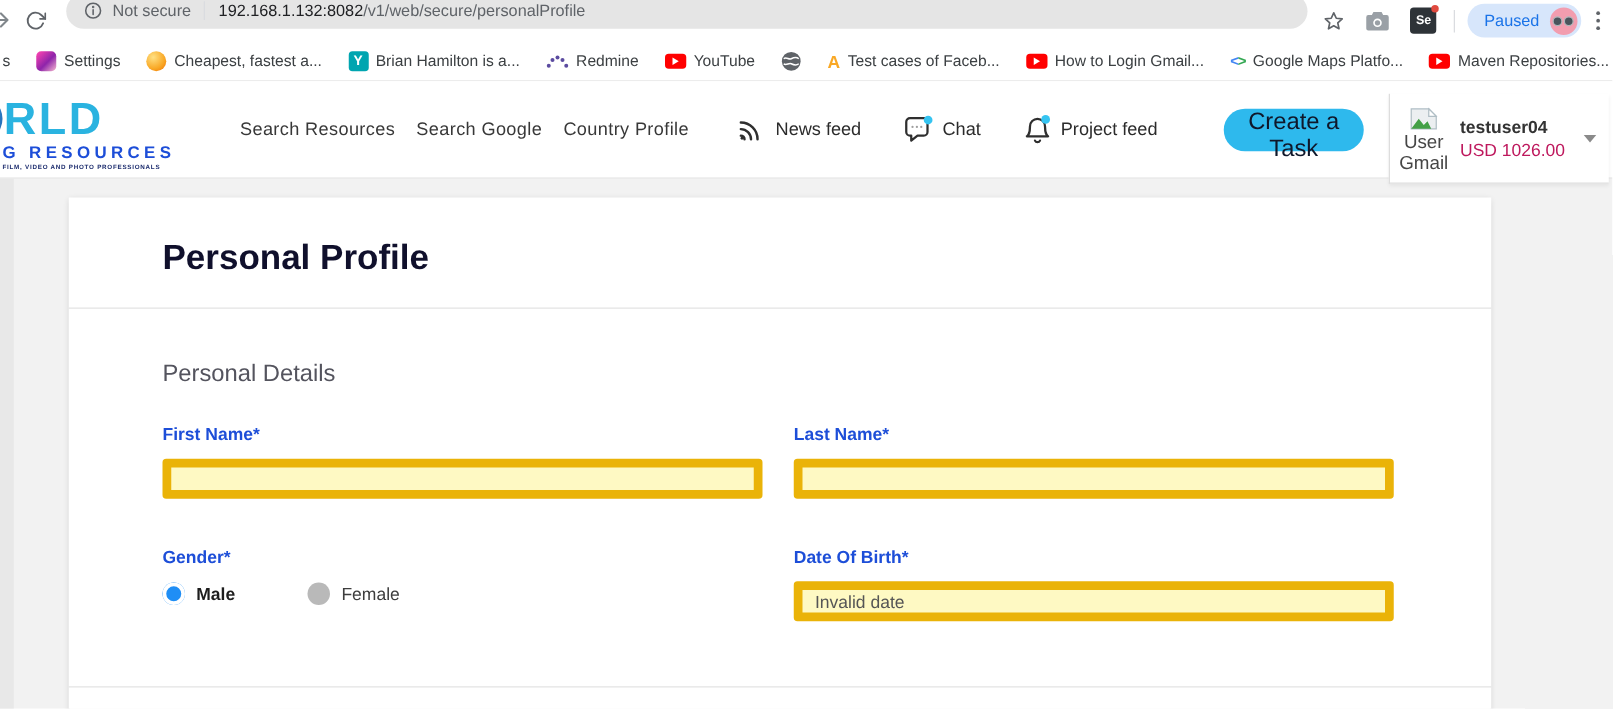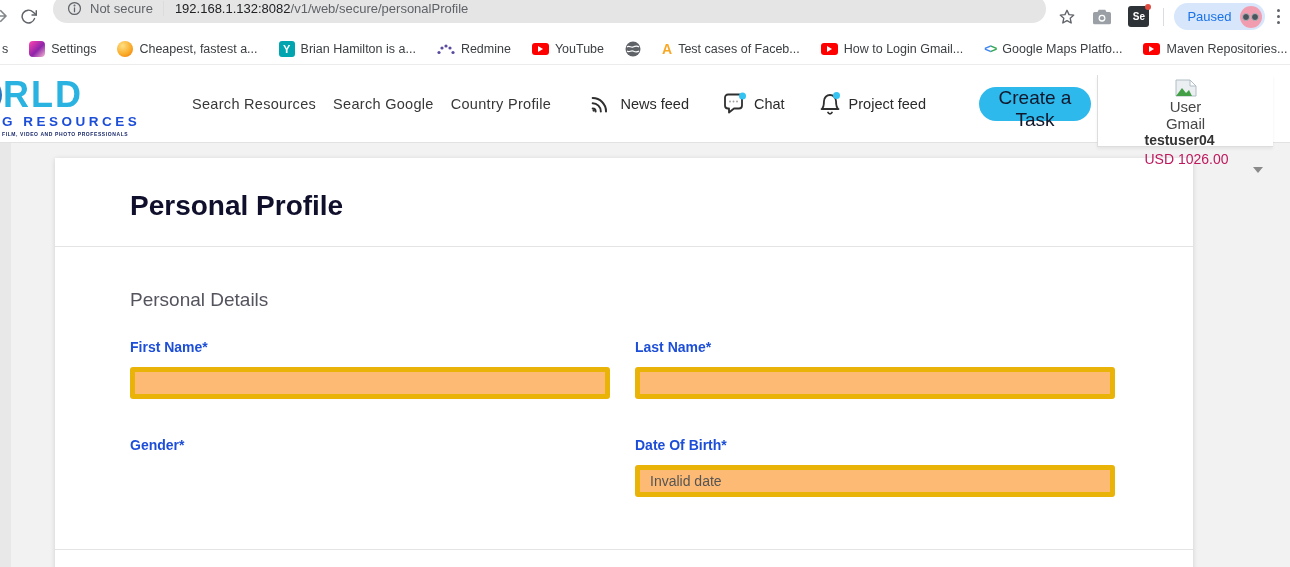--- a/index.html
+++ b/index.html
@@ -62,45 +62,45 @@
   .logo-word { color:#2ab3e0; font-size:36px; font-weight:800; letter-spacing:2px; margin-left:1px; }
   .logo-line2 { font-size:13.5px; letter-spacing:3.5px; color:#1d4ed8; font-weight:600; margin:-2px 0 0 38px; }
   .logo-tag { font-size:5px; letter-spacing:0.6px; color:#1a2a6c; font-weight:bold; margin:2px 0 0 38px; }
   .nav { display:flex; gap:17px; margin-left:192px; font-size:14.5px; color:#383838; letter-spacing:0.3px; }
   .nav a { cursor:pointer; }
   .hdr-right { margin-left:auto; margin-right:199px; display:flex; align-items:center; gap:33px; }
   .action { display:flex; align-items:center; gap:7px; font-size:14.5px; color:#2b2b2b; cursor:pointer; }
   .action .ic { position:relative; display:flex; }
   .create-btn { margin-left:20px; width:112px; height:34px; border:none; border-radius:17px;
     background:#2eb9ed; color:#0f172a; font-size:19px; font-family:inherit; cursor:pointer; }
-  .user-box { position:absolute; top:10px; right:17px; width:176px; height:72px; background:#fff;
+  .user-box { position:absolute; top:10px; right:3px; width:176px; height:72px; background:#fff;
     border-left:1px solid #ddd; border-bottom:1px solid #ddd; z-index:5; display:flex; align-items:center;
-    box-shadow:0 2px 3px rgba(0,0,0,0.06); cursor:pointer;flex-direction:column; }
+    box-shadow:0 2px 3px rgba(0,0,0,0.06); cursor:pointer; }
   .ua-col { width:54px; text-align:center; font-size:15px; color:#464646; line-height:17px; padding-top:4px; }
   .ua-col svg { display:block; margin:0 auto 1px auto; }
   .user-meta { margin-left:2px; }
   .user-name { font-size:14px; font-weight:bold; color:#333; }
   .user-balance { font-size:14px; color:#be185d; margin-top:3px; }
   .user-caret { margin-left:auto; margin-right:10px; width:0; height:0;
     border-left:5px solid transparent; border-right:5px solid transparent; border-top:6px solid #8a8a8a; }
 
   
   .page { position:absolute; top:143px; left:0; right:0; bottom:0; background:#f2f2f2; }
   .page::before { content:""; position:absolute; left:0; top:0; bottom:0; width:11px; background:#e8e8e8; }
   .card { position:absolute; left:55px; top:15px; width:1138px; height:520px; background:#fff;
     box-shadow:0 1px 5px rgba(0,0,0,0.14); padding:0 78px 0 75px; }
   .card h1 { padding-top:32px; font-size:28px; font-weight:800; color:#10102c; }
   .card-divider { border:none; border-top:1px solid #e4e4e4; margin:24px -78px 0 -75px; }
   .section-title { margin-top:42px; font-size:19px; font-weight:400; color:#54545e; }
   .form-row { display:flex; gap:25px; margin-top:28px; }
   .form-row.second { margin-top:38px; }
   .field { width:481px; }
   .field label { display:block; font-size:14px; font-weight:bold; color:#1d4ed8; margin-bottom:12px; }
-  .field input[type=text] { width:100%; height:32px; border:5px solid #eab308; border-radius:3px;
-    padding:0 10px; font-size:14px; color:#555; font-family:inherit; background:#fdba74; }
+  .field input[type=text] { width:100%; height:32px; border:7px solid #eab308; border-radius:3px;
+    padding:0 10px; font-size:14px; color:#555; font-family:inherit; background:#fef9c3; }
   .radio-row { display:flex; align-items:center; gap:58px; margin-top:13px; }
   .radio-opt { display:flex; align-items:center; gap:9px; cursor:pointer; font-size:14px; }
   .radio { width:18px; height:18px; border-radius:50%; }
   .radio.checked { background:#1f8ef5; box-shadow:inset 0 0 0 3px #fff; }
   .radio.unchecked { background:#b9b9b9; }
   .opt-label-selected { color:#1d1d1d; font-weight:bold; }
   .opt-label { color:#3d3d3d; }
   .bottom-divider { border:none; border-top:1px solid #e4e4e4; margin:52px -78px 0 -75px; }
 </style>
 </head>
@@ -318,20 +318,30 @@
       </div>
       <div class="field">
         <label>Last Name*</label>
         <input type="text" value="" style="">
       </div>
     </div>
 
     <div class="form-row second">
       <div class="field">
         <label>Gender*</label>
+        <div class="radio-row">
+          <div class="radio-opt">
+            <span class="radio checked"></span>
+            <span class="opt-label-selected">Male</span>
+          </div>
+          <div class="radio-opt">
+            <span class="radio unchecked"></span>
+            <span class="opt-label">Female</span>
+          </div>
+        </div>
       </div>
       <div class="field">
         <label>Date Of Birth*</label>
         <input type="text" value="Invalid date" style="">
       </div>
     </div>
 
     <hr class="bottom-divider">
   </div>
 </div>

